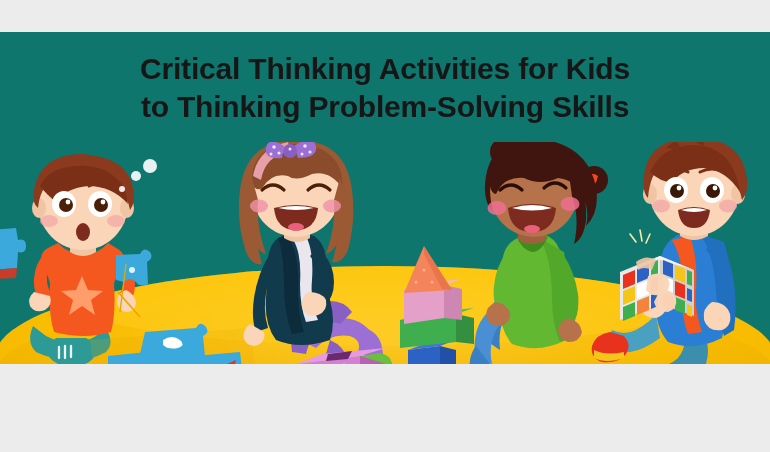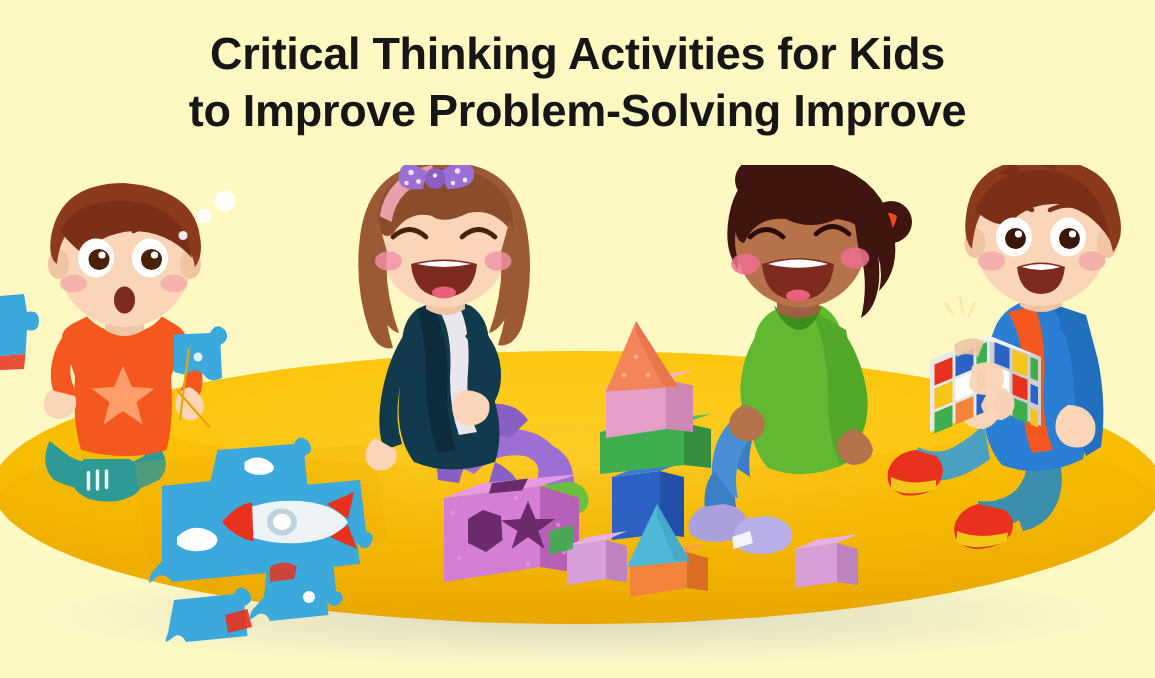--- a/index.html
+++ b/index.html
@@ -3,21 +3,21 @@
 <meta charset="utf-8">
 <style>
   html,body{margin:0;padding:0;}
   body{
     width:770px;height:452px;
     background:#ececec;
     font-family:"Liberation Sans", sans-serif;
     overflow:hidden;
     position:relative;
   }
-  #stage{position:relative;width:770px;height:452px;background:#fef9c3;overflow:hidden;}
+  #stage{position:relative;width:770px;height:332px;background:#0f766e;overflow:hidden;margin-top:32px;}
 
   
   .title-block{
     position:absolute;left:0;top:18px;width:770px;
     text-align:center;
     line-height:1.28;
     color:#161616;
     font-size:30px;
     font-weight:700;
     letter-spacing:-0.2px;
@@ -28,21 +28,21 @@
   .scene{position:absolute;left:0;top:110px;width:770px;height:342px;}
   .scene svg{display:block;}
 </style>
 </head>
 <body>
 
 <div id="stage">
 
   <div class="title-block">
     <span class="title-line">Critical Thinking Activities for Kids</span>
-    <span class="title-line">to Improve Problem-Solving Improve</span>
+    <span class="title-line">to Thinking Problem-Solving Skills</span>
   </div>
 
   <div class="scene">
     <svg width="770" height="342" viewBox="0 0 770 342" xmlns="http://www.w3.org/2000/svg">
 
       <defs>
         <radialGradient id="matGrad" cx="50%" cy="38%" r="62%">
           <stop offset="0%" stop-color="#FFD02E"></stop>
           <stop offset="62%" stop-color="#FBC102"></stop>
           <stop offset="100%" stop-color="#F2B400"></stop>

